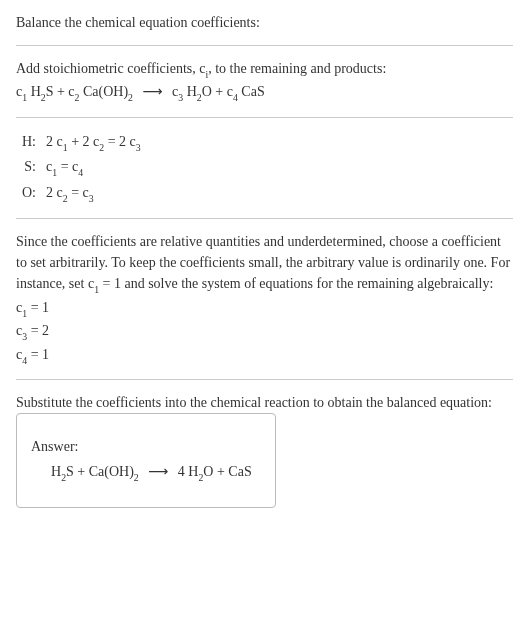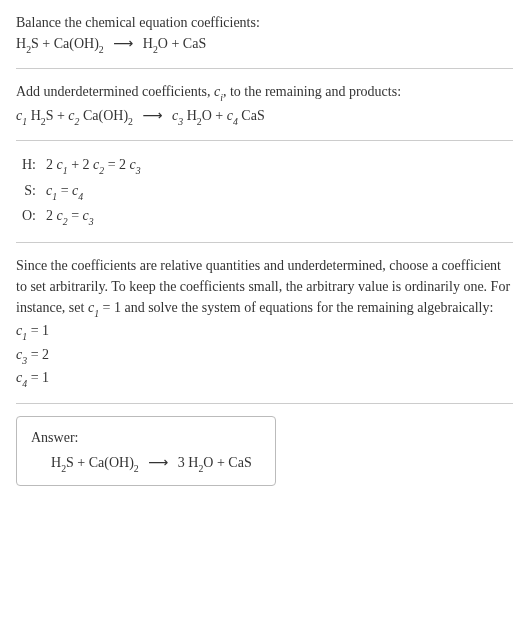--- a/index.html
+++ b/index.html
@@ -39,52 +39,46 @@
       padding: 1px 6px;
       vertical-align: baseline;
     }
     .eq-table td:first-child {
       text-align: right;
       padding-right: 4px;
     }
     .answer-box {
       border: 1px solid #bbb;
       border-radius: 4px;
-      padding: 10px 14px;
+      padding: 22px 14px;
       display: inline-block;
       min-width: 230px;
     }
     .answer-label {
       margin-bottom: 4px;
     }
     .italic {
-      font-style: italic;
       text-align: right;
     }
     .indent {
       padding-left: 20px;
     }
   </style>
 </head>
 <body>
 
 <div class="section">
   <div>Balance the chemical equation coefficients:</div>
-  <div>
-    <span><span>H</span><span class="sub">2</span><span>S + Ca(OH)</span><span class="sub">2</span></span>
-    <span class="arrow">⟶</span>
-    <span><span>H</span><span class="sub">2</span><span>O + CaS</span></span>
-  </div>
 </div>
 
 <hr>
 
 <div class="section">
   <div>
-    <span>Add underdetermined coefficients, </span><span class="italic"><span>c</span><span class="sub">i</span></span><span>, to the remaining and products:</span>
+    <span>Add stoichiometric coefficients, </span><span class="italic"><span>c</span><span class="sub">i</span></span><span>, to the remaining and products:</span>
   </div>
   <div>
     <span class="italic"><span>c</span><span class="sub">1</span></span><span> H</span><span class="sub">2</span><span>S + </span><span class="italic"><span>c</span><span class="sub">2</span></span><span> Ca(OH)</span><span class="sub">2</span>
     <span class="arrow">⟶</span>
     <span class="italic"><span>c</span><span class="sub">3</span></span><span> H</span><span class="sub">2</span><span>O + </span><span class="italic"><span>c</span><span class="sub">4</span></span><span> CaS</span>
   </div>
 </div>
 
 <hr>
 
@@ -116,21 +110,22 @@
   <div>
     <div><span class="italic"><span>c</span><span class="sub">1</span></span><span> = 1</span></div>
     <div><span class="italic"><span>c</span><span class="sub">3</span></span><span> = 2</span></div>
     <div><span class="italic"><span>c</span><span class="sub">4</span></span><span> = 1</span></div>
   </div>
 </div>
 
 <hr>
 
 <div class="section">
+  <div>Substitute the coefficients into the chemical reaction to obtain the balanced equation:</div>
   <div class="answer-box">
     <div class="answer-label">Answer:</div>
     <div class="indent">
       <span>H</span><span class="sub">2</span><span>S + Ca(OH)</span><span class="sub">2</span>
       <span class="arrow">⟶</span>
-      <span>3 H</span><span class="sub">2</span><span>O + CaS</span>
+      <span>4 H</span><span class="sub">2</span><span>O + CaS</span>
     </div>
   </div>
 </div>
 
 </body></html>

